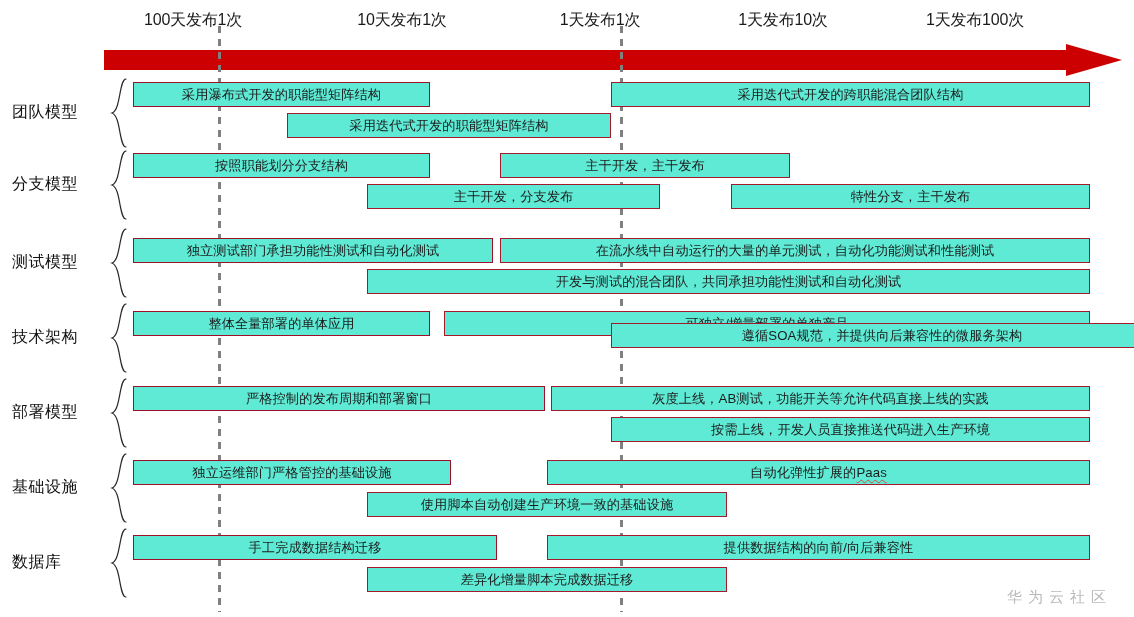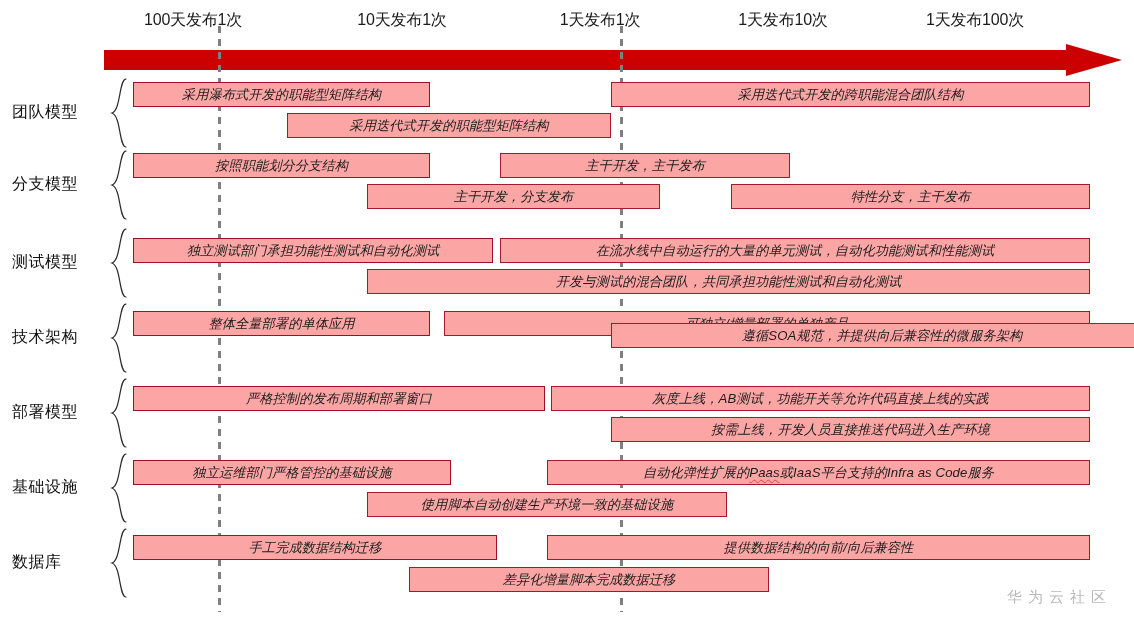--- a/index.html
+++ b/index.html
@@ -67,32 +67,31 @@
     left: 110px;
     width: 20px;
     color: #2a2a2a;
   }
   .brace svg { display: block; }
 
   
   .box {
     position: absolute;
     border: 1.4px solid #9c1127;
-    background: #fca5a5;
+    background: #5eead4;
     display: flex;
     align-items: center;
     justify-content: center;
     font-size: 13.2px;
     color: #1c1c1c;
     line-height: 1.15;
     padding: 0 6px;
     white-space: nowrap;
     z-index: 3;
     letter-spacing: 0.1px;
-    font-style: italic;
   }
   .box.thin { border-width: 1px; border-color: #a31a2c; }
 
   .spell {
     text-decoration: underline;
     text-decoration-style: wavy;
     text-decoration-color: #d94a3d;
     text-decoration-thickness: 1px;
     text-underline-offset: 2px;
   }
@@ -194,31 +193,30 @@
         <div class="row-label" style="top: 477px;">基础设施</div>
         <div class="brace" style="top: 453px;">
           <svg width="18" height="70" viewBox="0 0 18 70" aria-hidden="true">
             <path d="M16,1 C9,1 11,32 2,35 C11,38 9,69 16,69" fill="none" stroke="#2a2a2a" stroke-width="1.2" stroke-linecap="round"></path>
           </svg>
         </div>
         <div class="box" style="left: 133px; width: 318px; top: 460px; height: 25px;">独立运维部门严格管控的基础设施</div>
         <div class="box thin" style="left: 547px; width: 543px; top: 460px; height: 25px;">
           <span>自动化弹性扩展的</span>
           <span class="spell">Paas</span>
-          <span>或IaaS平台支持的Infra as Code服务</span>
         </div>
         <div class="box thin" style="left: 367px; width: 360px; top: 492px; height: 25px;">使用脚本自动创建生产环境一致的基础设施</div>
       </div>
       <div class="row">
         <div class="row-label" style="top: 552px;">数据库</div>
         <div class="brace" style="top: 528px;">
           <svg width="18" height="70" viewBox="0 0 18 70" aria-hidden="true">
             <path d="M16,1 C9,1 11,32 2,35 C11,38 9,69 16,69" fill="none" stroke="#2a2a2a" stroke-width="1.2" stroke-linecap="round"></path>
           </svg>
         </div>
         <div class="box" style="left: 133px; width: 364px; top: 535px; height: 25px;">手工完成数据结构迁移</div>
         <div class="box thin" style="left: 547px; width: 543px; top: 535px; height: 25px;">提供数据结构的向前/向后兼容性</div>
-        <div class="box thin" style="left: 367px; width: 360px; top: 567px; height: 25px; margin-left: 42px;">差异化增量脚本完成数据迁移</div>
+        <div class="box thin" style="left: 367px; width: 360px; top: 567px; height: 25px;">差异化增量脚本完成数据迁移</div>
       </div>
     </div>
 
   <div class="watermark">华为云社区</div>
 </div>
 
 </body></html>

